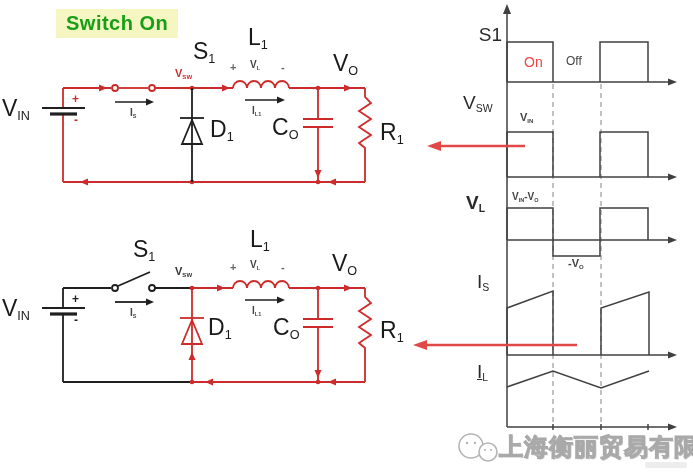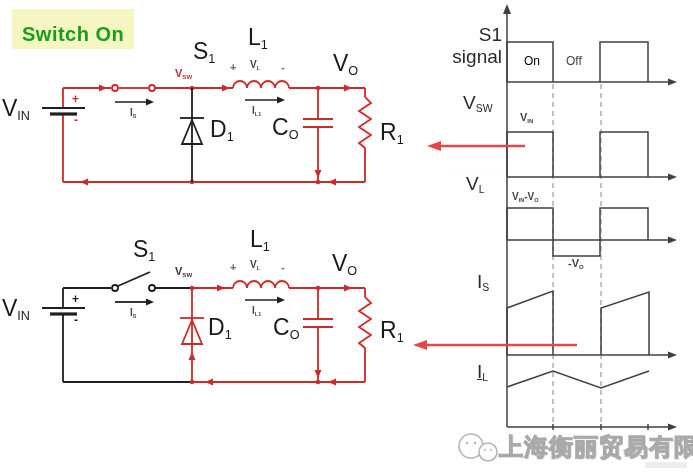--- a/index.html
+++ b/index.html
@@ -3,22 +3,22 @@
 <meta charset="utf-8">
 <style>
   html,body{margin:0;padding:0;background:#ffffff;}
   #stage{
     position:relative;width:693px;height:475px;background:#ffffff;overflow:hidden;
     font-family:"Liberation Sans", sans-serif;color:#1a1a1a;
   }
   #stage svg{position:absolute;left:0;top:0;}
   .abs{position:absolute;white-space:nowrap;line-height:1;}
   .badge{
-    display:inline-block;padding:15px 10px 5px 10px;background:#f6f6c3;color:#17a017;
-    font-weight:bold;font-size:20px;letter-spacing:0.5px;
+    display:inline-block;padding:4px 10px 5px 10px;background:#f6f6c3;color:#17a017;
+    font-weight:bold;font-size:20px;letter-spacing:0.5px;margin-left:44px;
   }
   .lbl-big{font-size:23px;color:#1a1a1a;}
   .lbl-med{font-size:19px;color:#2a2a2a;}
   .lbl-small{font-size:11px;font-weight:bold;color:#333;}
   .lbl-tiny{font-size:10px;font-weight:bold;color:#444;}
   .lbl-sign{font-size:11px;font-weight:bold;color:#666;}
   .red{color:#cd2b2b;}
   .sub{font-size:0.55em;vertical-align:-0.28em;letter-spacing:0;}
   .wf-right{text-align:right;width:62px;}
   .watermark{
@@ -225,29 +225,28 @@
   <span class="abs lbl-sign" style="left:281px;top:262px;">-</span>
   <span class="abs lbl-tiny" style="left:252px;top:306px;"><span>I</span><sub class="sub">L1</sub></span>
   <span class="abs lbl-big" style="left:273px;top:316px;"><span>C</span><sub class="sub">O</sub></span>
   <span class="abs lbl-big" style="left:332px;top:252px;"><span>V</span><sub class="sub">O</sub></span>
   <span class="abs lbl-big" style="left:380px;top:319px;"><span>R</span><sub class="sub">1</sub></span>
   <span class="abs lbl-tiny" style="left:72px;top:293px;font-size:12px;color:#1f1f1f;">+</span>
   <span class="abs lbl-tiny" style="left:74px;top:314px;font-size:12px;color:#1f1f1f;">-</span>
 
   <div class="abs lbl-med wf-right" style="left:440px;top:24px;line-height:1.15;">
     <div>S1</div>
-    <div>signal</div>
   </div>
-  <span class="abs" style="left:524px;top:55px;font-size:12px;color:#000000;text-align:right;">On</span>
+  <span class="abs" style="left:524px;top:55px;font-size:14px;color:#ef4444;text-align:right;">On</span>
   <span class="abs" style="left:566px;top:55px;font-size:12px;color:#444;">Off</span>
 
   <span class="abs lbl-med" style="left:463px;top:93px;"><span>V</span><sub class="sub">SW</sub></span>
   <span class="abs lbl-tiny" style="left:520px;top:112px;font-size:11px;"><span>V</span><sub class="sub">IN</sub></span>
 
-  <span class="abs lbl-med" style="left:466px;top:174px;"><span>V</span><sub class="sub">L</sub></span>
+  <span class="abs lbl-med" style="left:466px;top:193px;font-weight:bold;"><span>V</span><sub class="sub">L</sub></span>
   <span class="abs lbl-tiny" style="left:512px;top:192px;"><span>V</span><sub class="sub">IN</sub><span>-V</span><sub class="sub">O</sub></span>
   <span class="abs lbl-tiny" style="left:568px;top:258px;font-size:11px;"><span>-V</span><sub class="sub">O</sub></span>
 
   <span class="abs lbl-med" style="left:477px;top:272px;"><span>I</span><sub class="sub">S</sub></span>
   <span class="abs lbl-med" style="left:477px;top:362px;text-decoration:underline;"><span>I</span><sub class="sub">L</sub></span>
 
   <span class="abs watermark" style="left:499px;top:435px;">上海衡丽贸易有限公司</span>
   <div class="smudge" style="left:645px;top:462px;width:42px;height:6px;"></div>
 
 </div>

